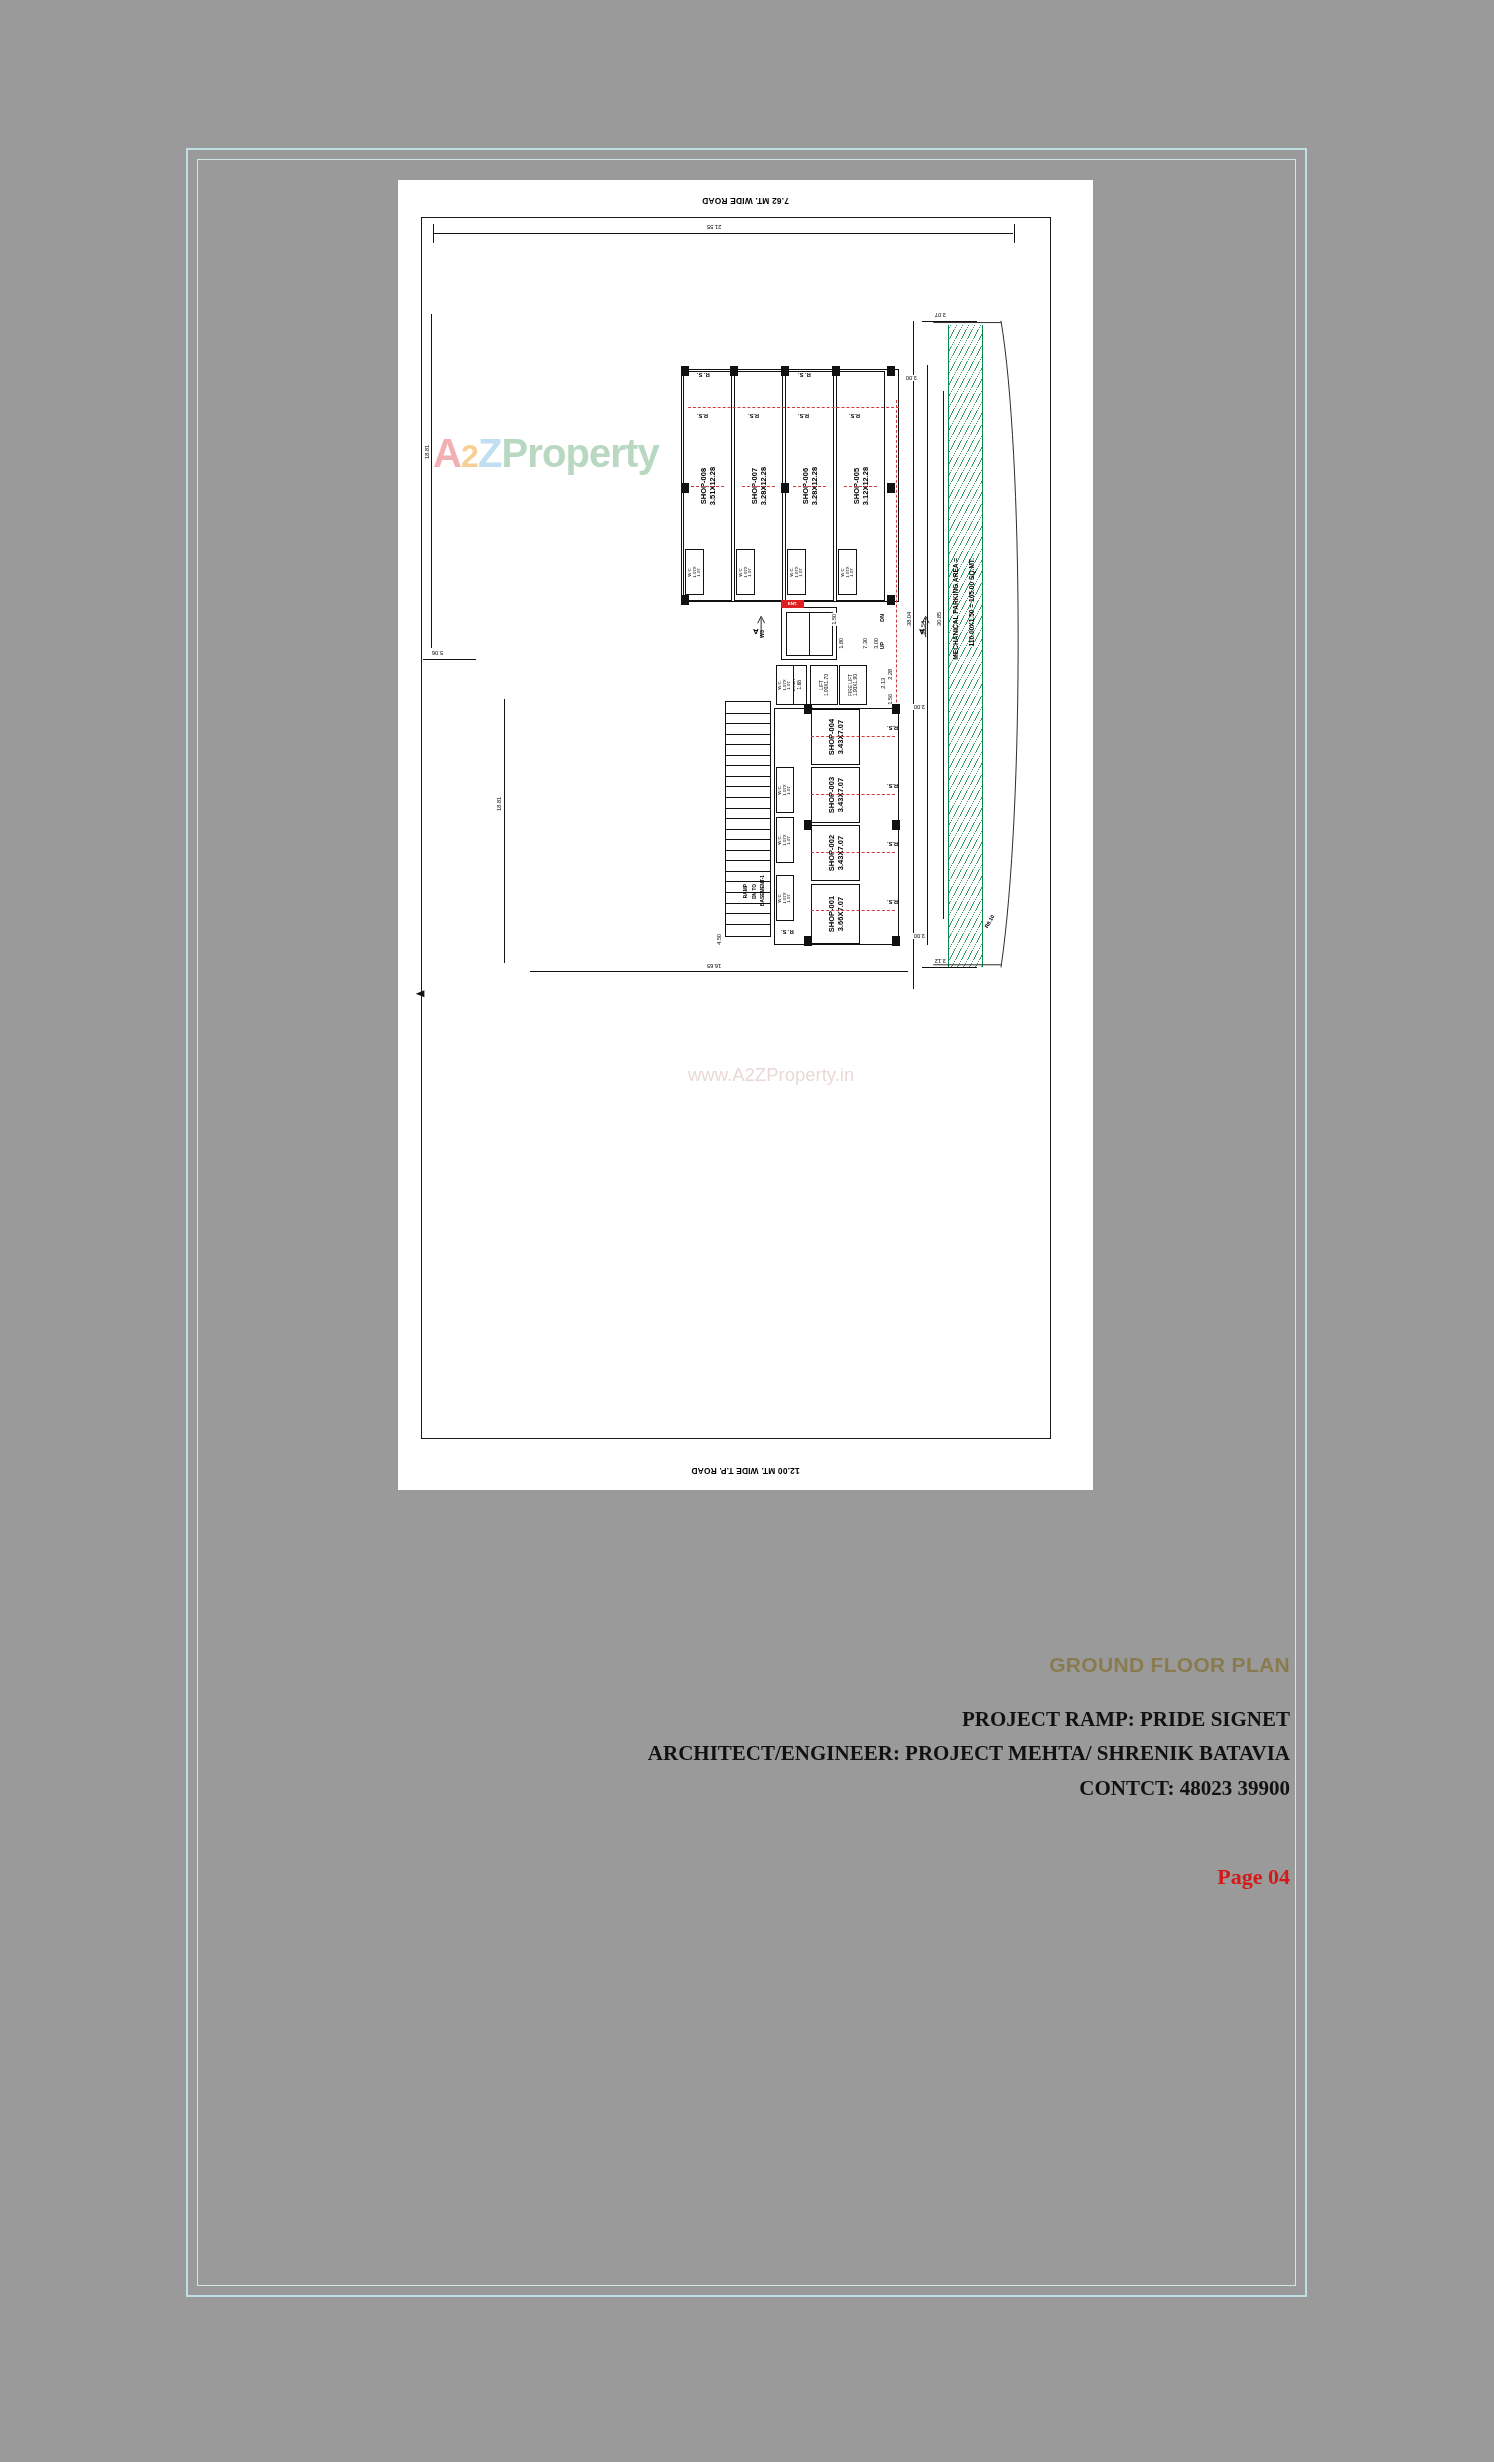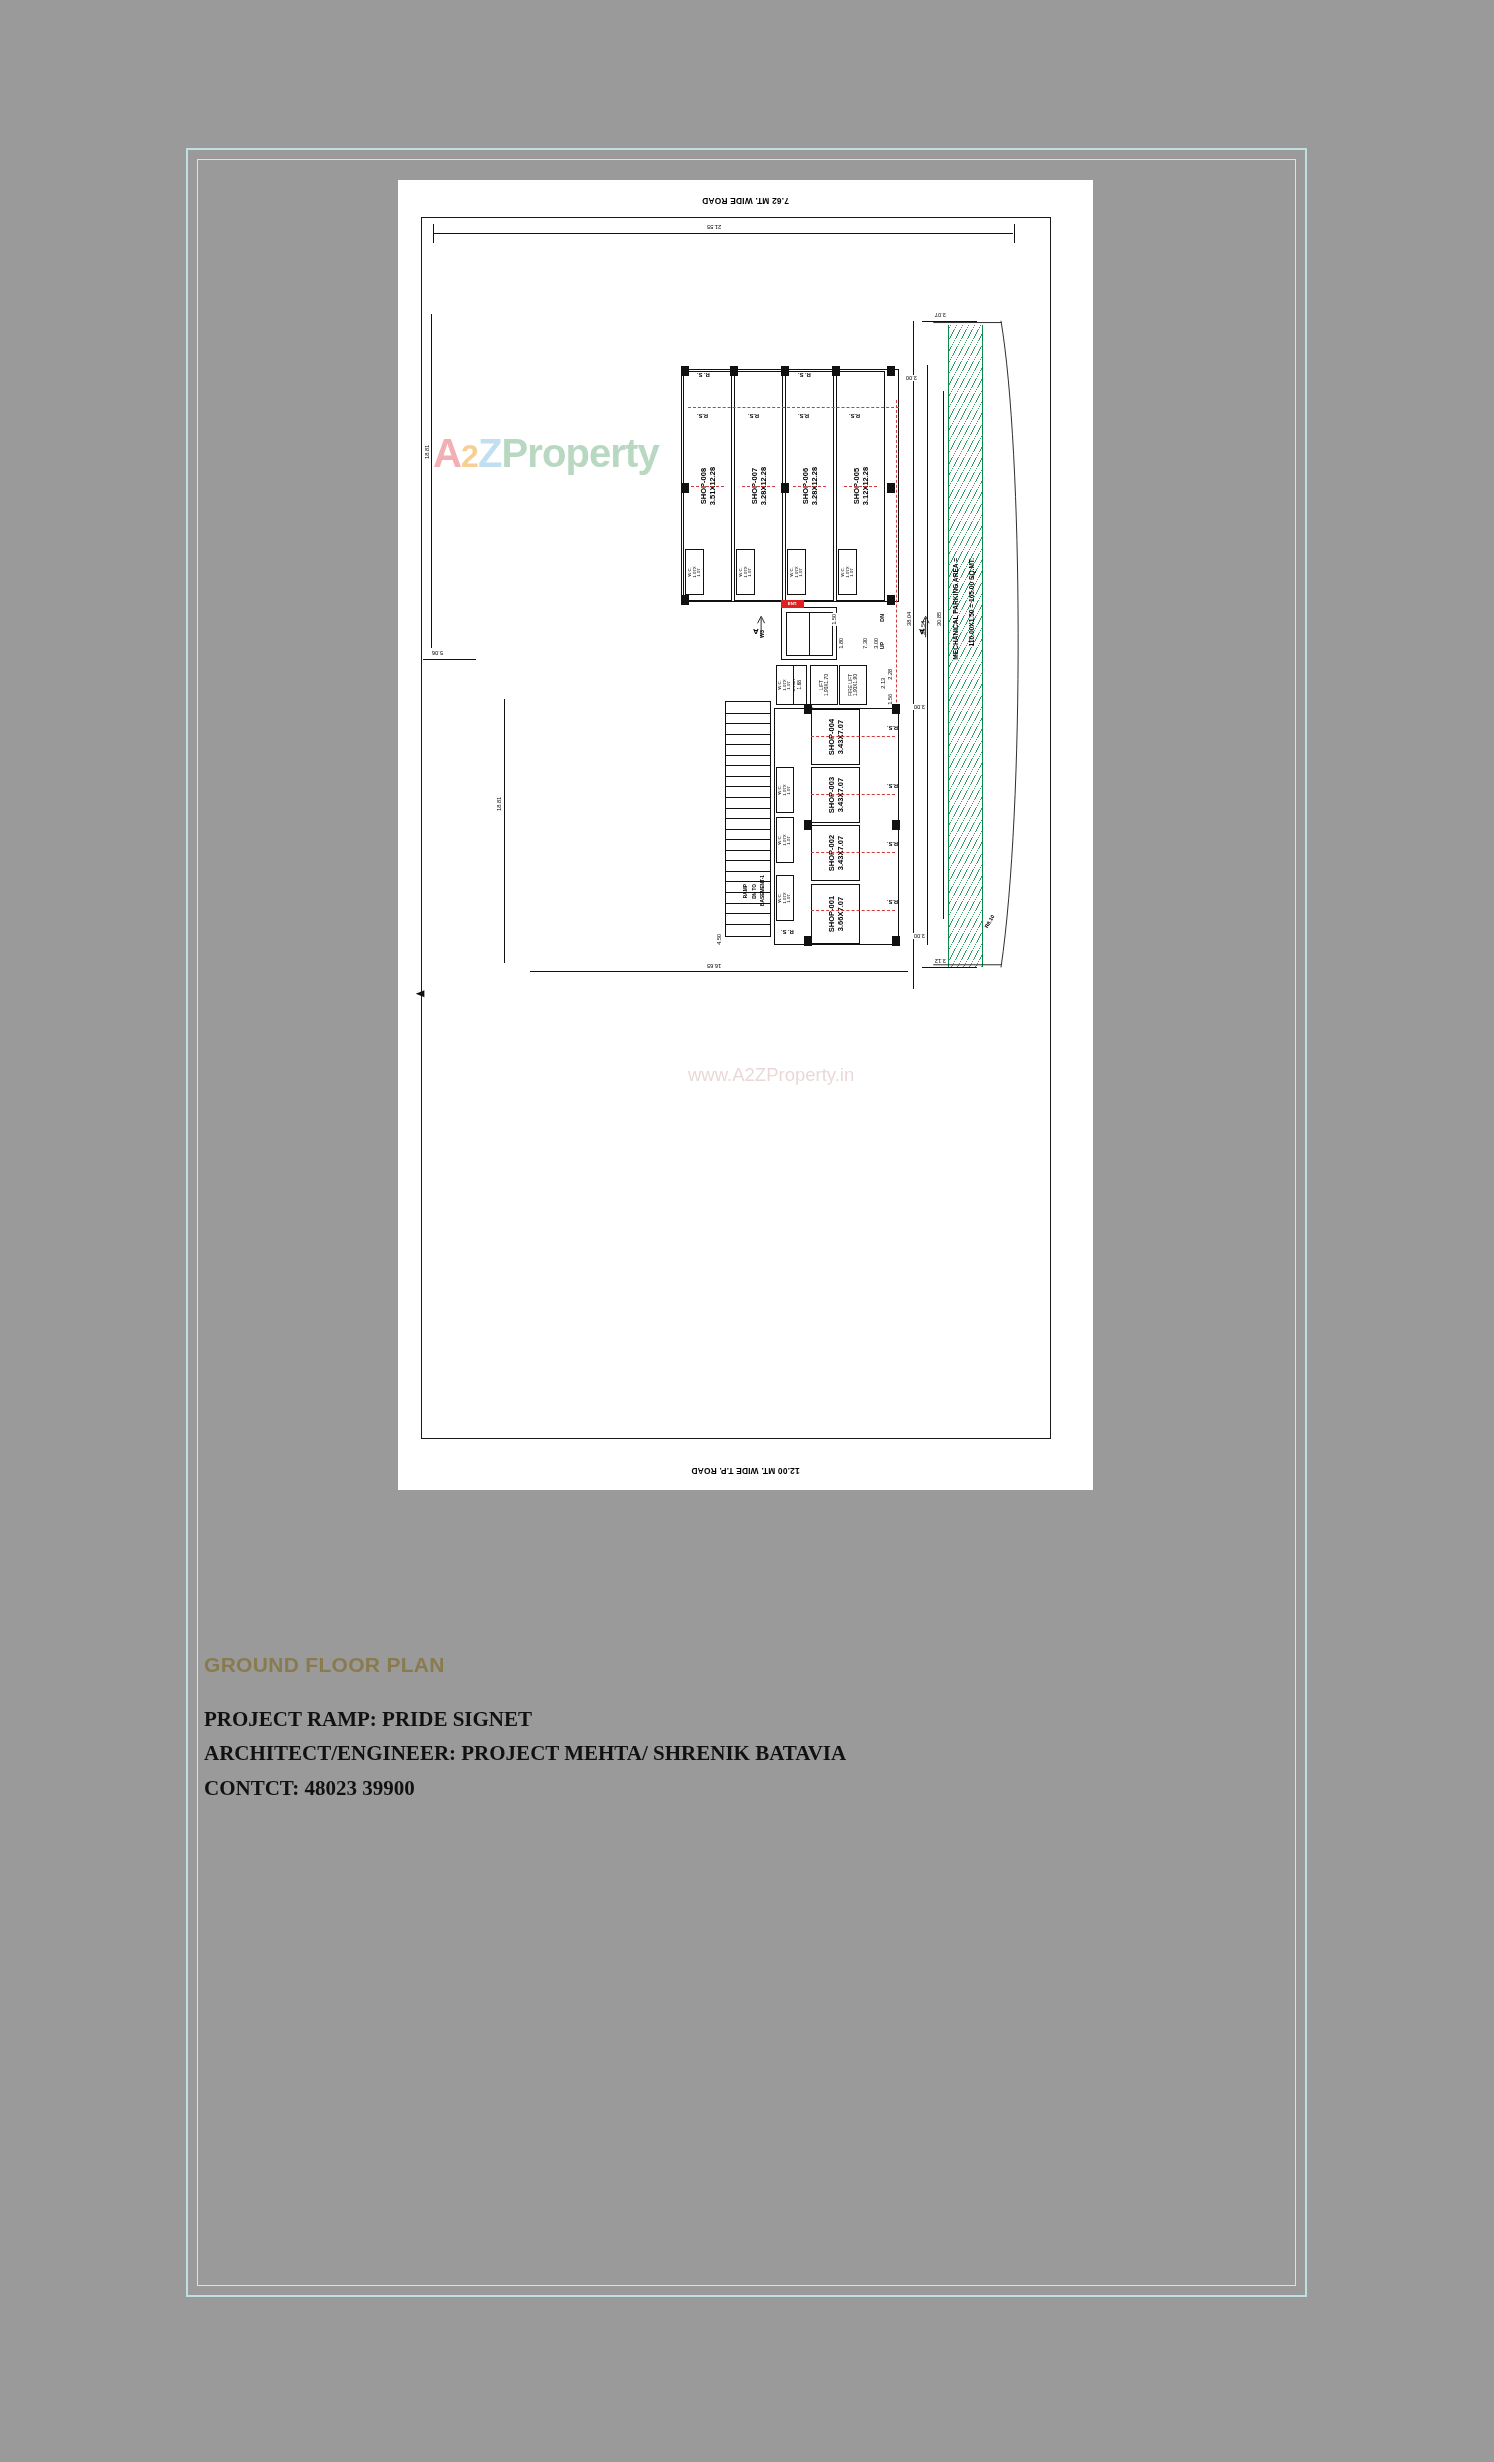--- a/index.html
+++ b/index.html
@@ -325,21 +325,21 @@
     white-space: nowrap;
     font-family: "Liberation Sans", sans-serif;
   }
 
   
   .caption {
     position: absolute;
     left: 204px;
     top: 1653px;
     width: 1086px;
-    text-align: left;
+    text-align: right;
   }
   .caption .floor-title {
     color: #8a7b4f;
     font-size: 21px;
     font-weight: bold;
     font-family: "Liberation Sans", sans-serif;
     letter-spacing: 0.3px;
   }
   .caption .meta {
     margin-top: 24.6px;
@@ -602,14 +602,15 @@
   </div>
 </div>
 
 <div class="caption">
   <div class="floor-title">GROUND FLOOR PLAN</div>
   <div class="meta">
     <div>PROJECT RAMP: PRIDE SIGNET</div>
     <div>ARCHITECT/ENGINEER: PROJECT MEHTA/ SHRENIK BATAVIA</div>
     <div>CONTCT: 48023 39900</div>
   </div>
+  <div class="pagenum">Page 04</div>
 </div>
 
 
 </body></html>

